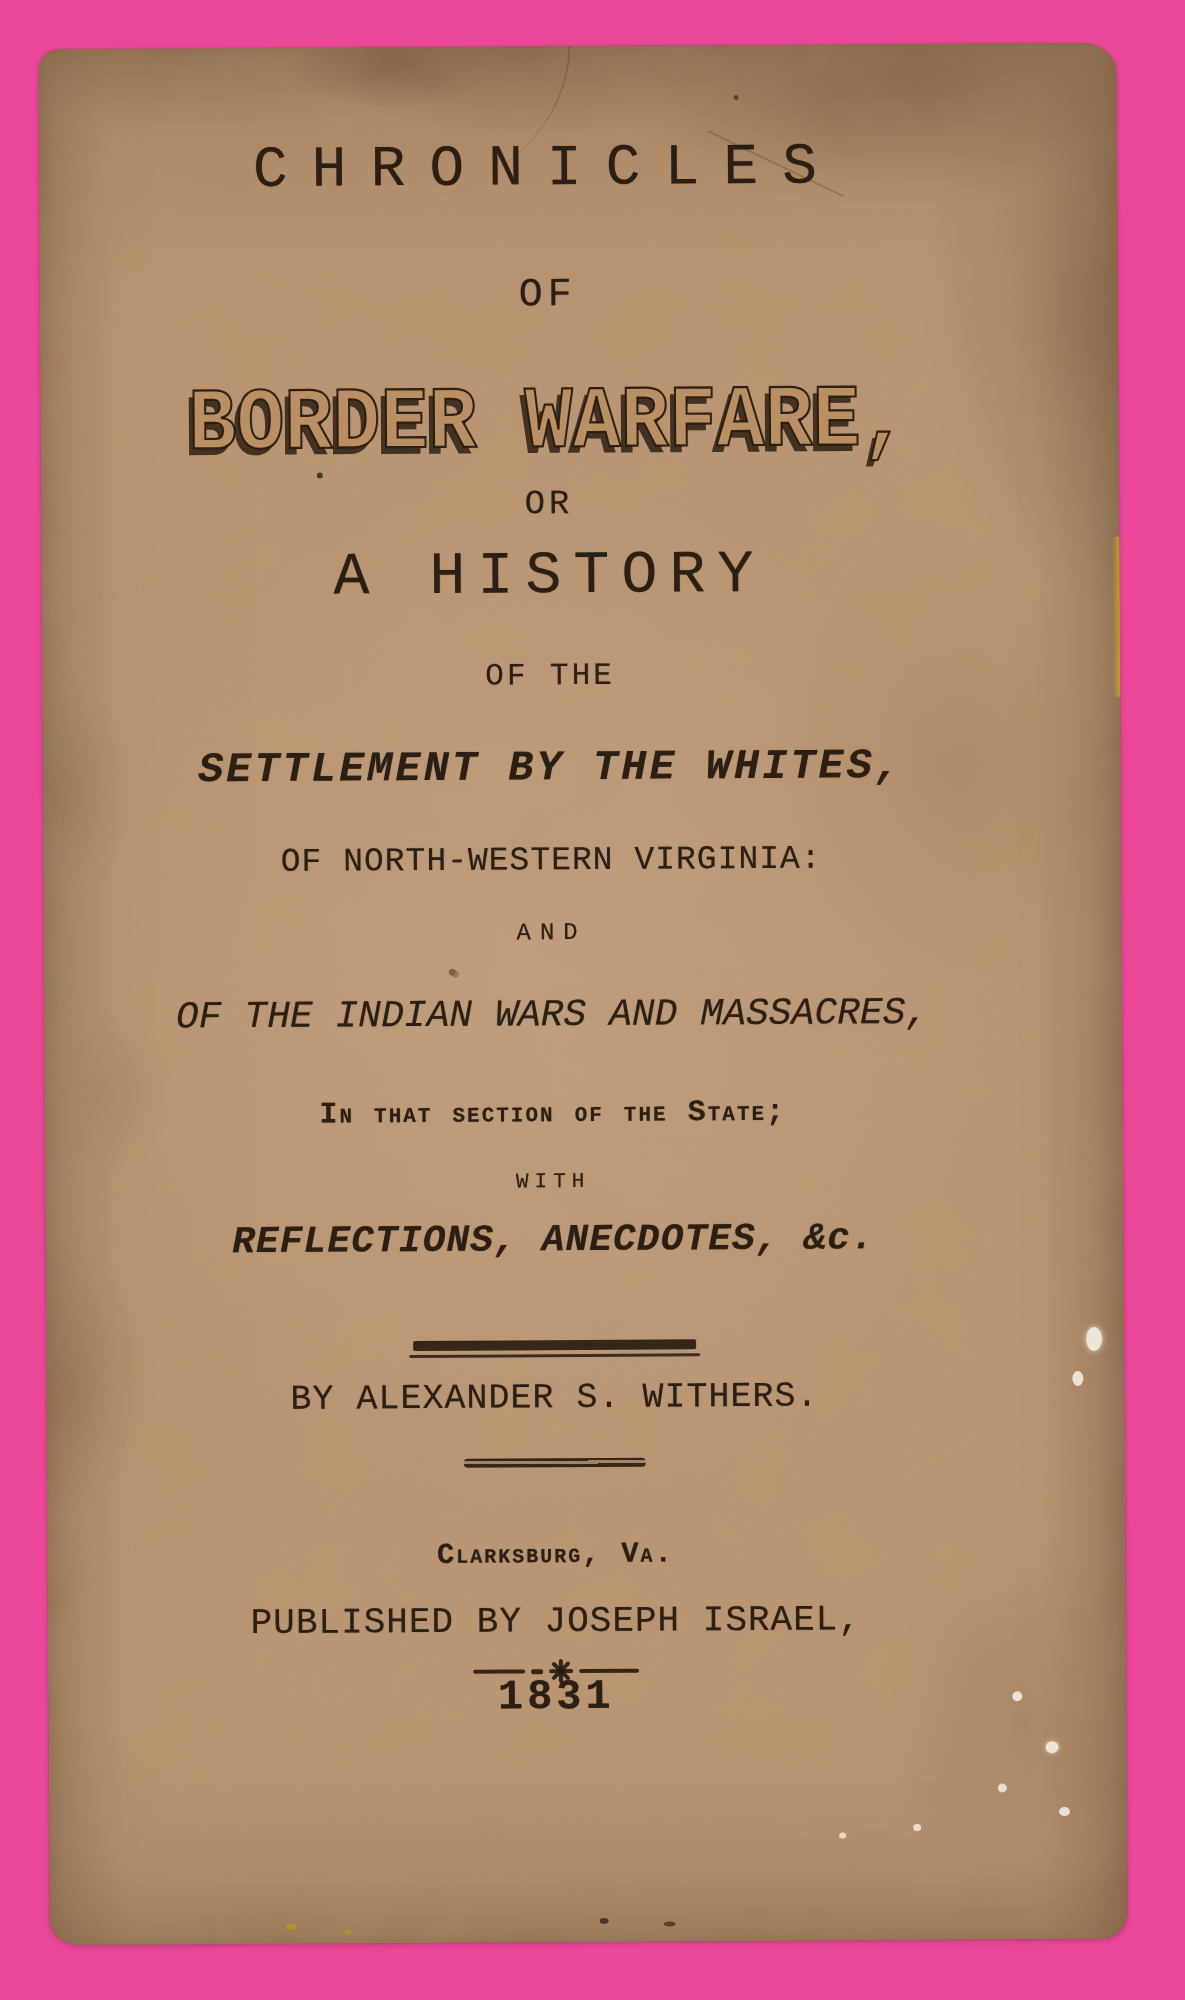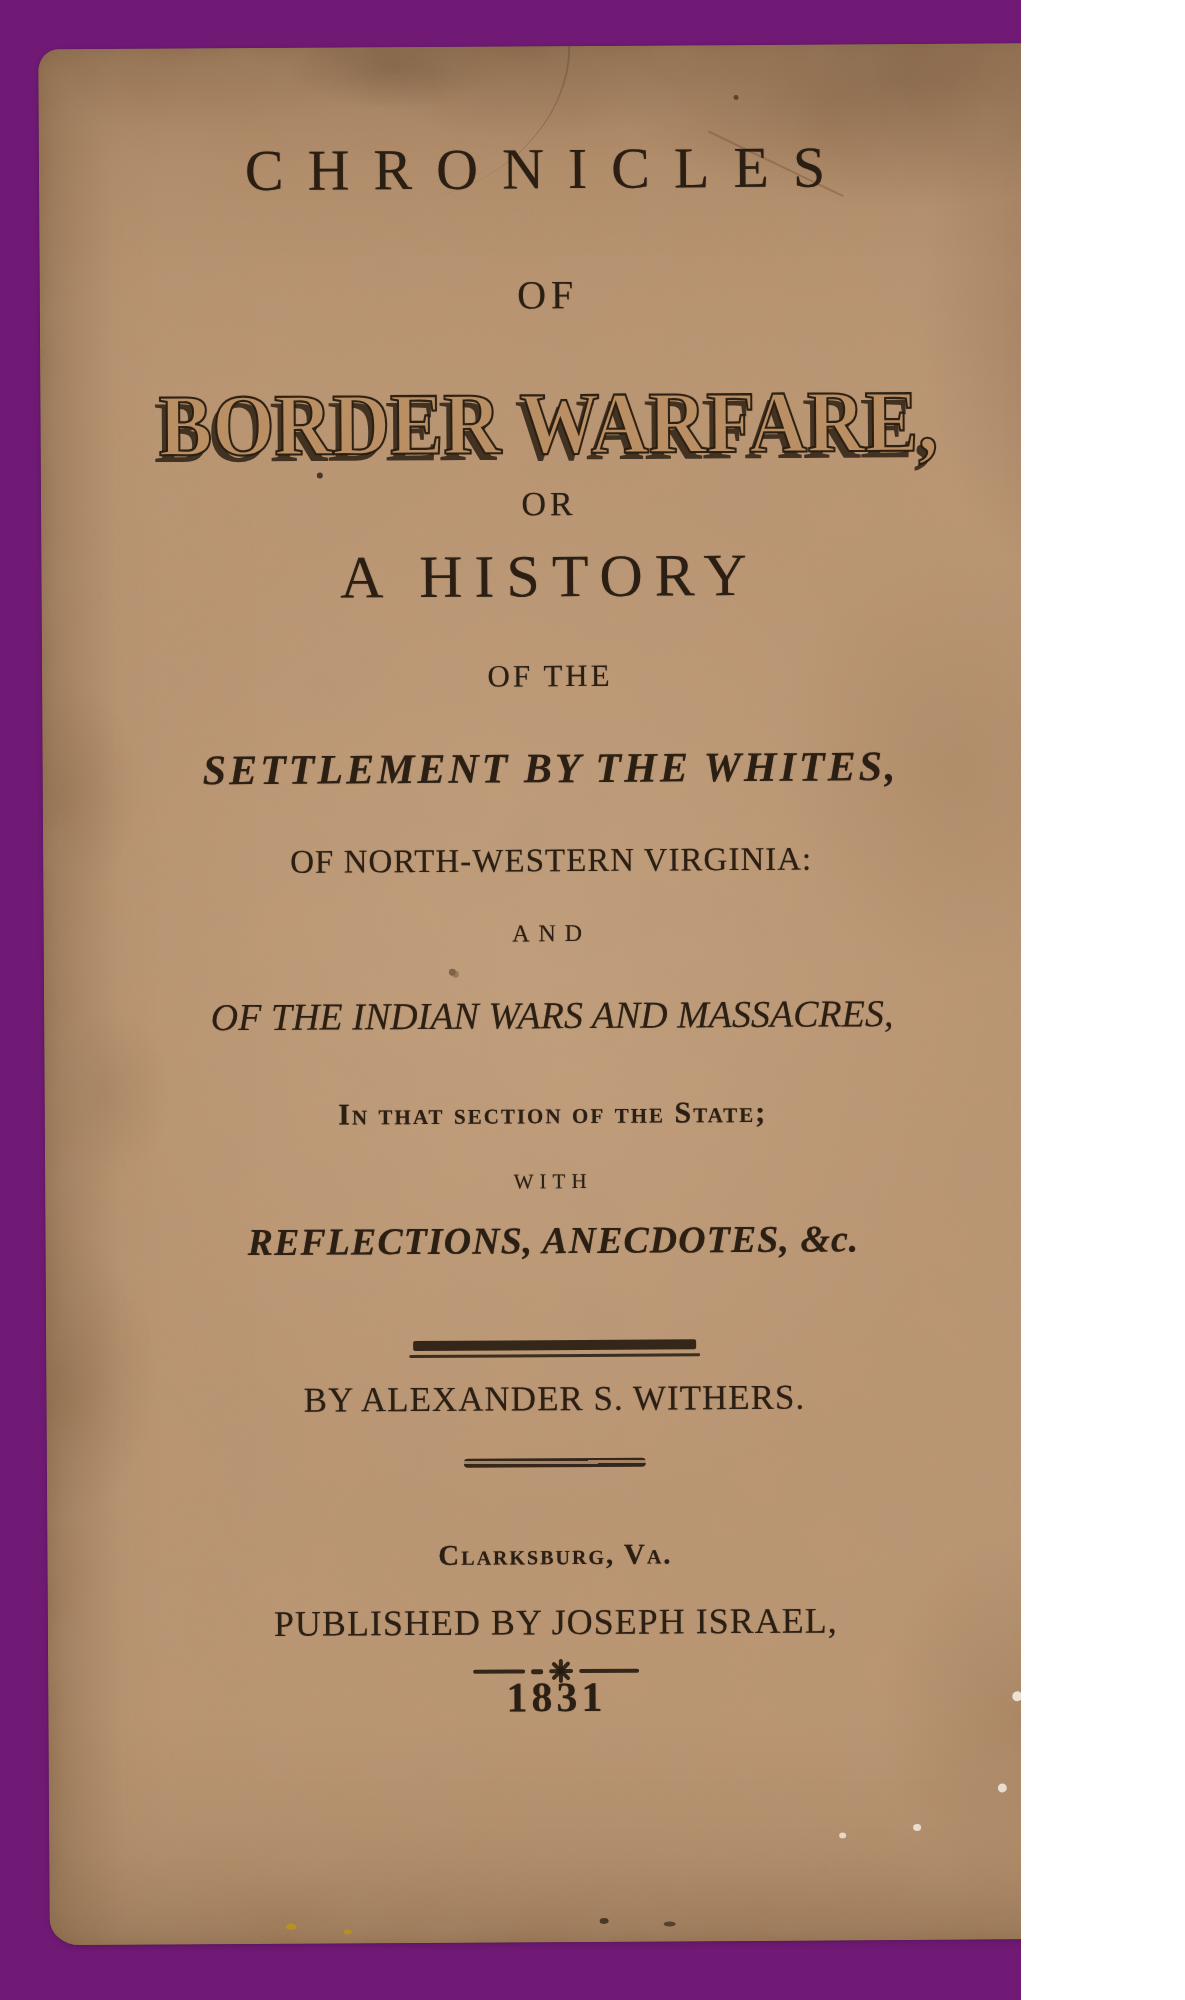--- a/index.html
+++ b/index.html
@@ -1,17 +1,17 @@
 <!DOCTYPE html>
 <html><head>
 <meta charset="utf-8">
 <style>
   html,body{margin:0;padding:0;background:#ffffff;}
-  .screenshot{position:relative;width:1021px;height:2000px;background:#701a75;overflow:hidden;
-              font-family:Liberation Serif, serif;}
+  .screenshot{position:relative;width:1185px;height:2000px;background:#ec4899;overflow:hidden;
+              font-family:Liberation Mono, monospace;}
   
   .page{
     position:absolute;left:44px;top:46px;width:1078px;height:1896px;
     border-radius:20px 34px 26px 30px / 22px 30px 28px 26px;
     transform:rotate(-0.35deg);transform-origin:50% 50%;
     background-color:#c39973;
     background-image:
       radial-gradient(ellipse 150px 60px at 355px 20px, rgba(96,64,40,.55), transparent 70%),
       radial-gradient(ellipse 300px 130px at 46% 0%, rgba(118,82,52,.55), transparent 72%),
       radial-gradient(ellipse 420px 180px at 80% 2%, rgba(108,74,46,.60), transparent 70%),

